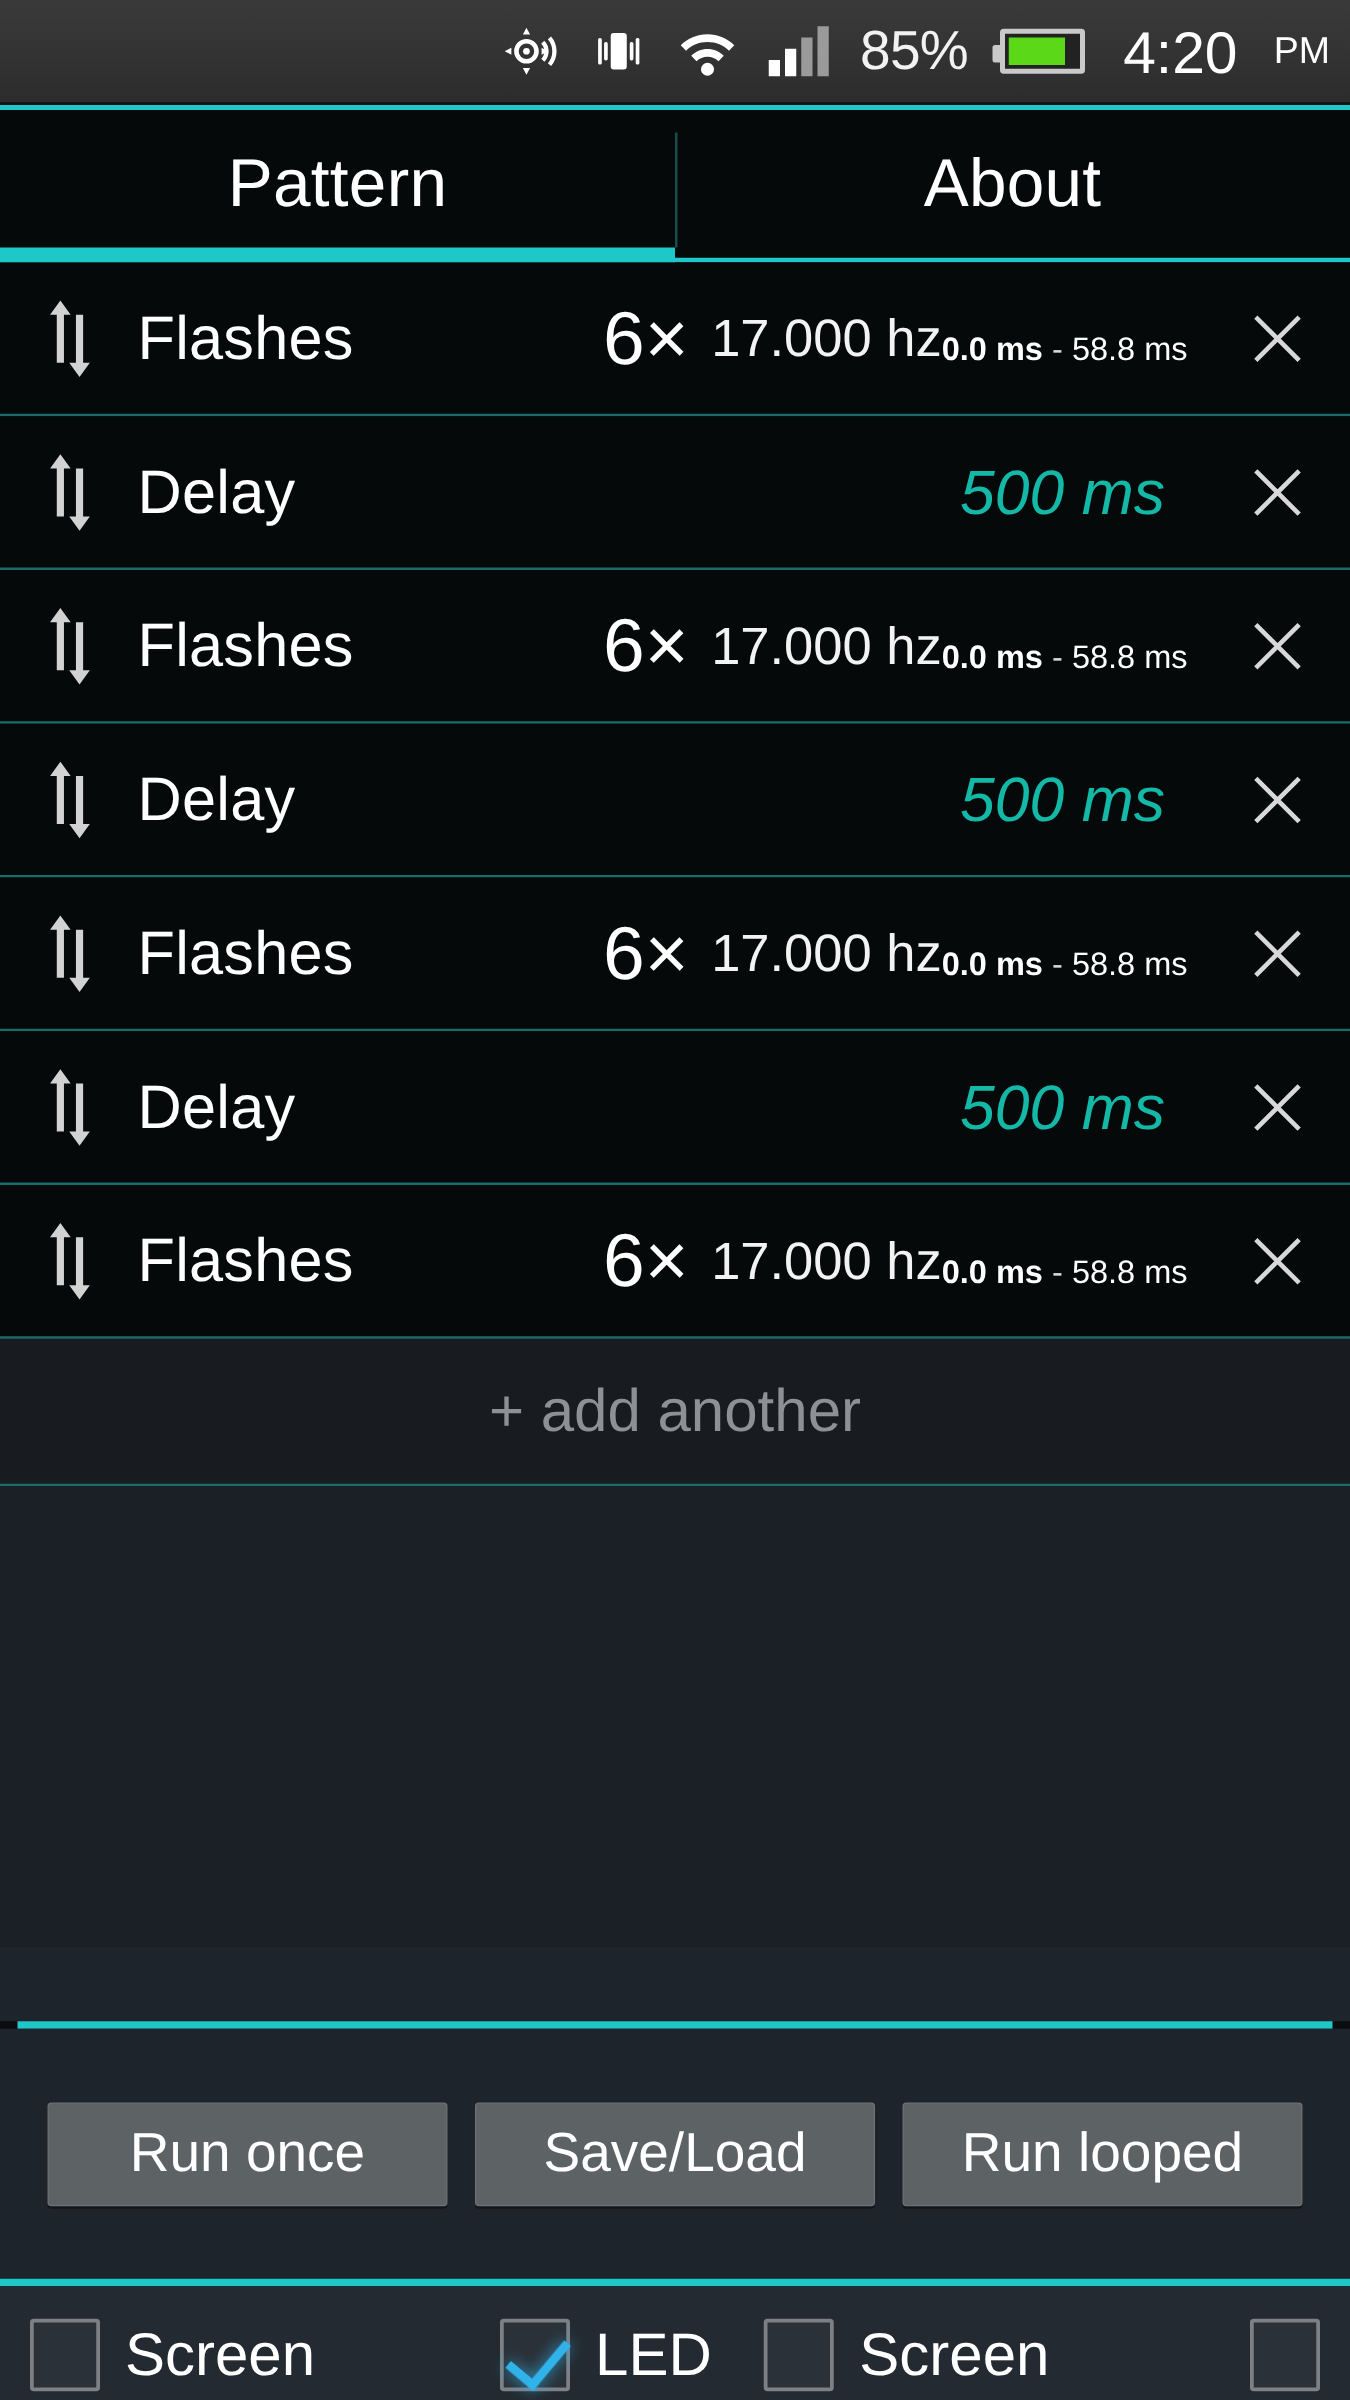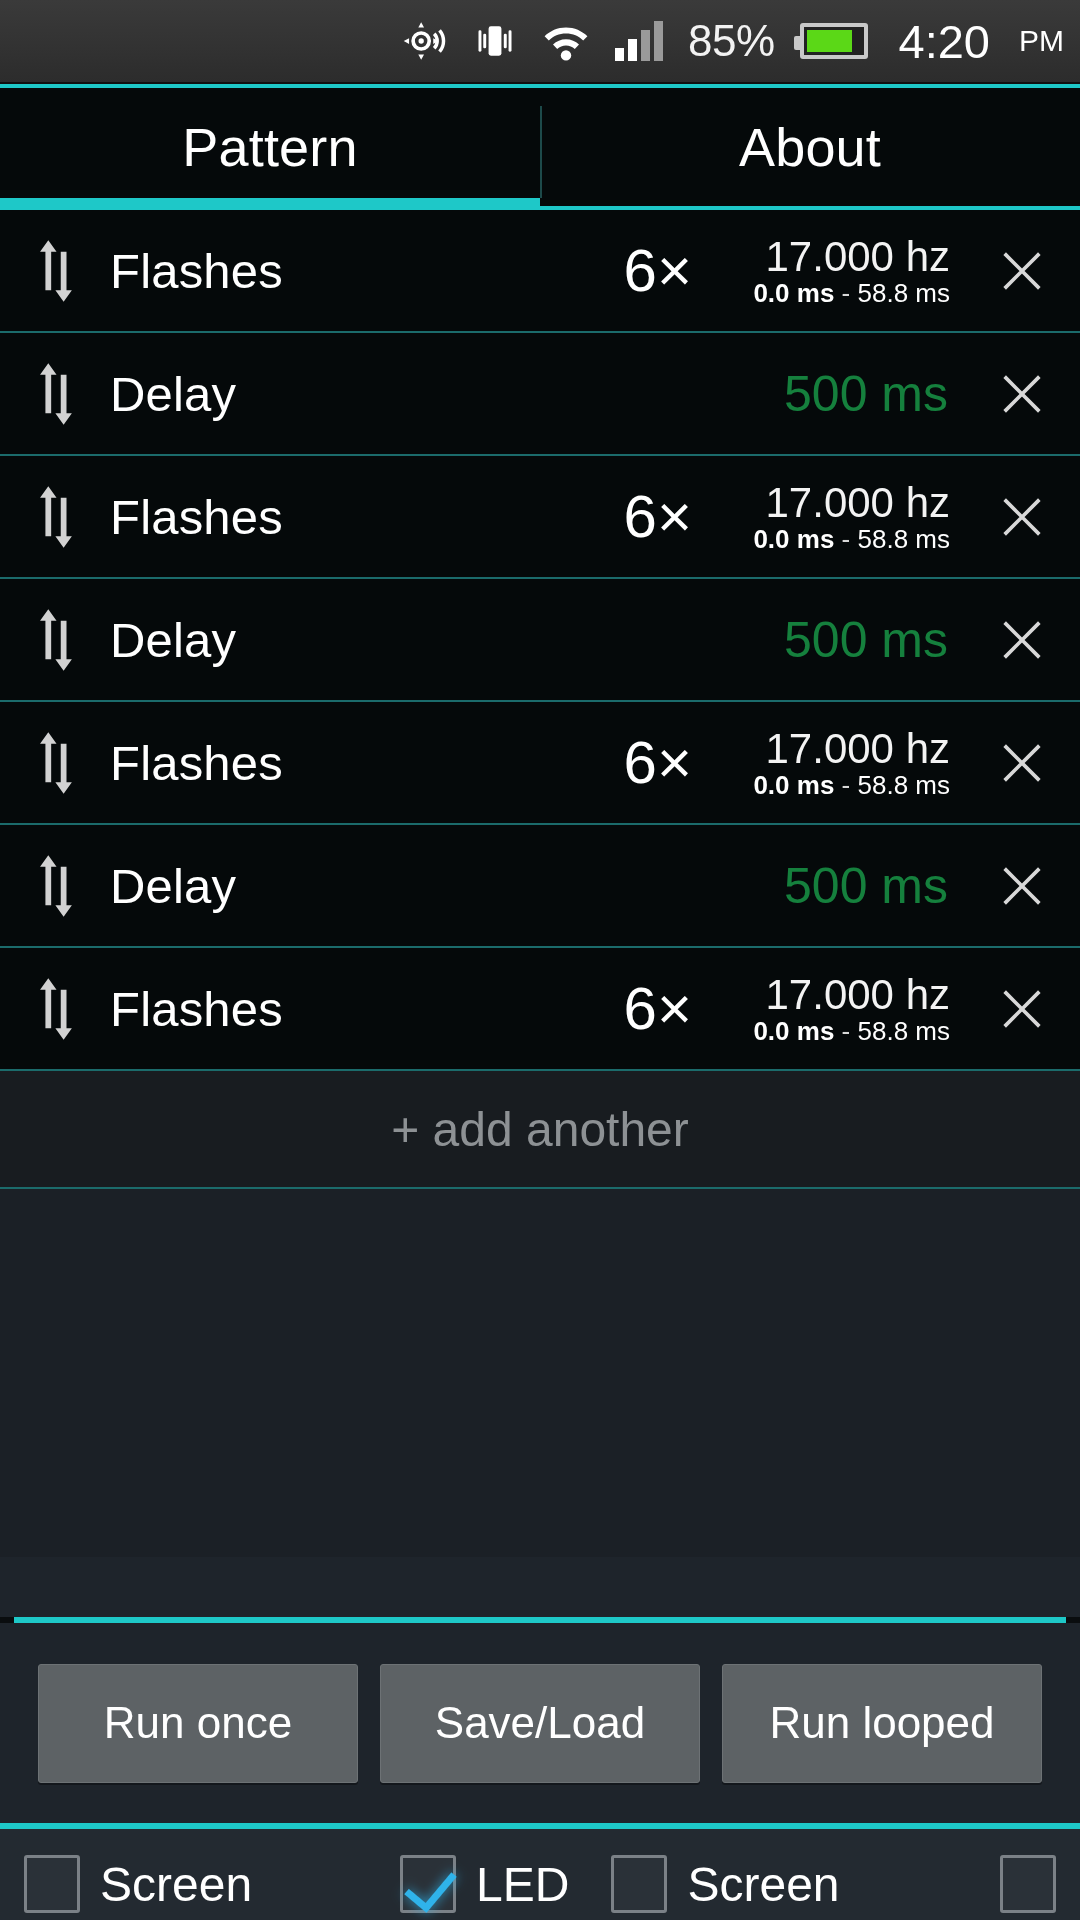--- a/index.html
+++ b/index.html
@@ -81,32 +81,33 @@
   .rowlabel{
     color:#ffffff; font-size:49px; font-weight:400; flex:0 0 auto;
     letter-spacing:0.2px;
   }
   .rowmid{ flex:1 1 auto; }
   .mult{
     color:#ffffff; font-size:60px; font-weight:400;
     margin-right:18px; white-space:nowrap;
   }
   .twoline{
-    display:flex; flex-direction:column; align-items:flex-end;
+    display:flex; align-items:flex-end;
     justify-content:center; line-height:1.08; margin-right:14px;
     min-width:240px;
   }
   .hz{ color:#f3f3f3; font-size:42px; font-weight:400; white-space:nowrap; }
   .msline{ font-size:26px; white-space:nowrap; color:#e8e8e8; }
   .msline b{ font-weight:700; color:#ffffff; }
   .msline .sep{ font-weight:400; color:#d8d8d8; }
   .msline .end{ font-weight:400; color:#ffffff; }
   .singleval{
-    color:#15803d; font-size:50px; font-weight:400; white-space:nowrap;
-    margin-right:16px;
+    color:#14b8a6; font-size:50px; font-weight:400; white-space:nowrap;
+    margin-right:32px;
+    font-style:italic;
   }
   .closebtn{
     flex:0 0 116px; display:flex; align-items:center; justify-content:center;
     cursor:pointer;
   }
   .rowright{ display:flex; align-items:center; margin-left:auto; }
 
   
   .addrow{
     height:118px; display:flex; align-items:center; justify-content:center;
@@ -118,21 +119,21 @@
   .filler{ background:#1b2026; height:368px; }
   .filler2{ background:#1e242b; height:60px; }
 
   
   .btnrule{ height:6px; background:#1ec8c8; margin:0 14px; }
   .btnbar{
     height:200px; background:#1e242b; display:flex; align-items:center;
     justify-content:space-between; padding:0 38px; gap:22px;
   }
   .btn{
-    flex:1 1 0; height:119px; background:#5d6265;
+    flex:1 1 0; height:83px; background:#5d6265;
     border:1px solid #6d7275; border-radius:3px;
     color:#ffffff; font-size:44px; display:flex;
     align-items:center; justify-content:center; cursor:pointer;
     box-shadow:0 2px 0 rgba(0,0,0,0.35);
   }
 
   
   .checkrule{ height:6px; background:#1ec8c8; }
   .checkbar{
     height:110px; background:#232a31; display:flex; align-items:center;

